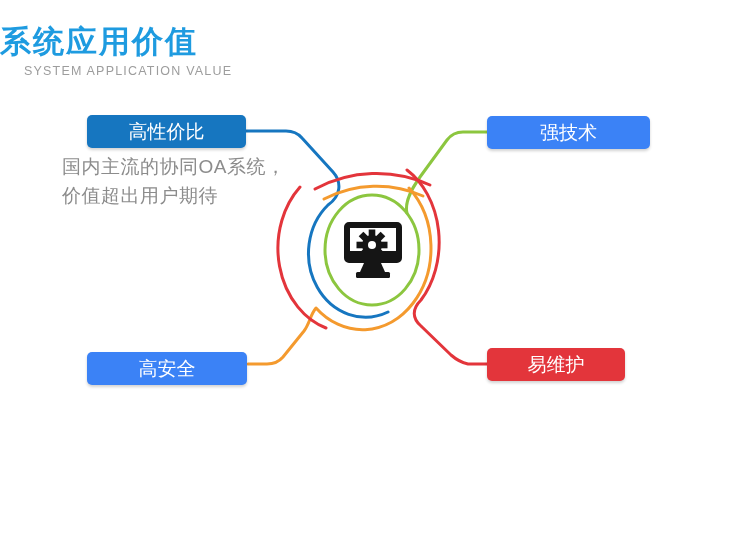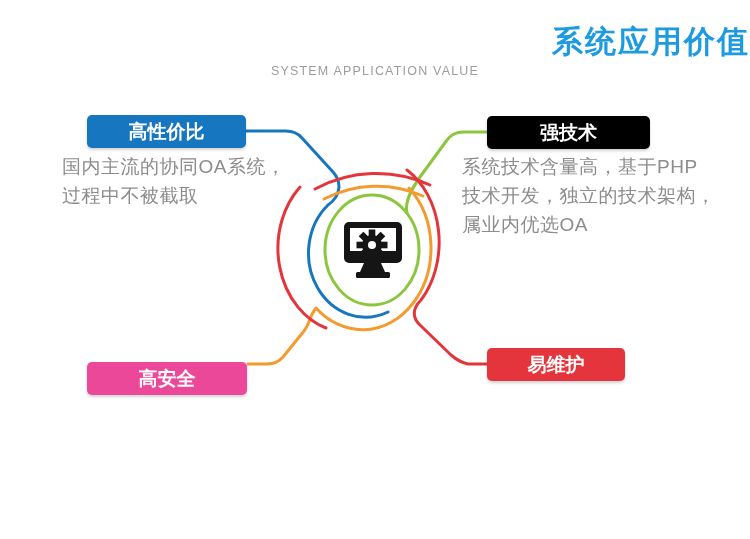--- a/index.html
+++ b/index.html
@@ -2,36 +2,36 @@
 <html><head>
 <meta charset="utf-8">
 <style>
   html,body { margin:0; padding:0; background:#fff; }
   .stage {
     position:relative; width:750px; height:539px; background:#ffffff;
     overflow:hidden; font-family:"Liberation Sans", sans-serif;
   }
   .title {
     position:absolute; left:0; right:0; top:21px; margin:0;
-    text-align:right; font-size:31px; font-weight:bold;
+    text-align:left; font-size:31px; font-weight:bold;
     color:#1e9be0; letter-spacing:2px;
   }
   .subtitle {
     position:absolute; left:0; right:0; top:64px;
-    text-align:center; font-size:12.5px; color:#9d9d9d; letter-spacing:1.2px;
+    font-size:12.5px; color:#9d9d9d; letter-spacing:1.2px;padding-left:24px;
   }
   .diagram-svg { position:absolute; left:0; top:0; }
   .tag {
     position:absolute; height:33px; line-height:33px; text-align:center;
-    color:#ffffff; font-size:19px; font-weight:bold; border-radius:5px;
+    color:#ffffff; font-size:19px; font-weight:normal; border-radius:5px;
     box-shadow:0 2px 3px rgba(0,0,0,0.18);
   }
   .tag-blue   { left:87px;  top:115px; width:159px; background:#1676c0; }
-  .tag-green  { left:487px; top:116px; width:163px; background:#000000; }
-  .tag-orange { left:87px;  top:362px; width:160px; background:#ec4899; }
+  .tag-green  { left:487px; top:116px; width:163px; background:#3b82f6; }
+  .tag-orange { left:87px;  top:352px; width:160px; background:#3b82f6; }
   .tag-red    { left:487px; top:348px; width:138px; background:#e3353b; }
   .desc {
     position:absolute; color:#8c8c8c; font-size:19px; line-height:29px;
     white-space:pre-line; letter-spacing:0.5px;
   }
   .desc-tl { left:62px;  top:152px; width:278px; }
   .desc-tr { left:462px; top:152px; width:278px; }
   .desc-bl { left:58px;  top:384px; width:284px; }
   .desc-br { left:465px; top:384px; width:272px; }
 </style>
@@ -84,18 +84,15 @@
 
   <h1 class="title">系统应用价值</h1>
   <div class="subtitle">SYSTEM APPLICATION VALUE</div>
 
   <div class="tag tag-blue">高性价比</div>
   <div class="tag tag-green">强技术</div>
   <div class="tag tag-orange">高安全</div>
   <div class="tag tag-red">易维护</div>
 
   <div class="desc desc-tl">国内主流的协同OA系统，
-过程中不被截取</div>
-  <div class="desc desc-tr">系统技术含量高，基于PHP
-技术开发，独立的技术架构，
-属业内优选OA</div>
+价值超出用户期待</div>
 
 </div>
 
 </body></html>

